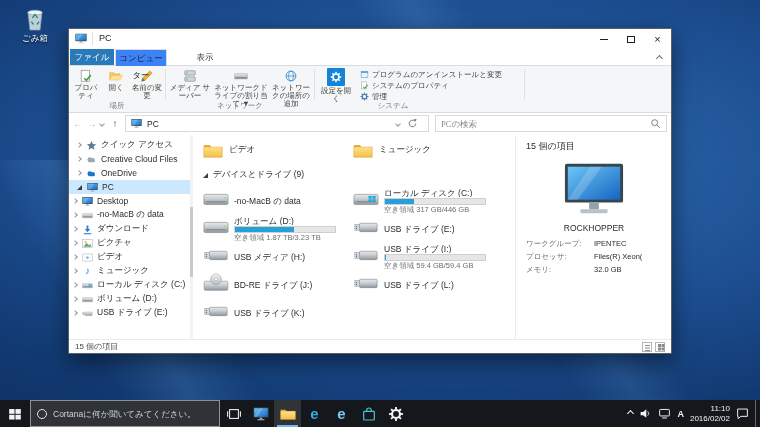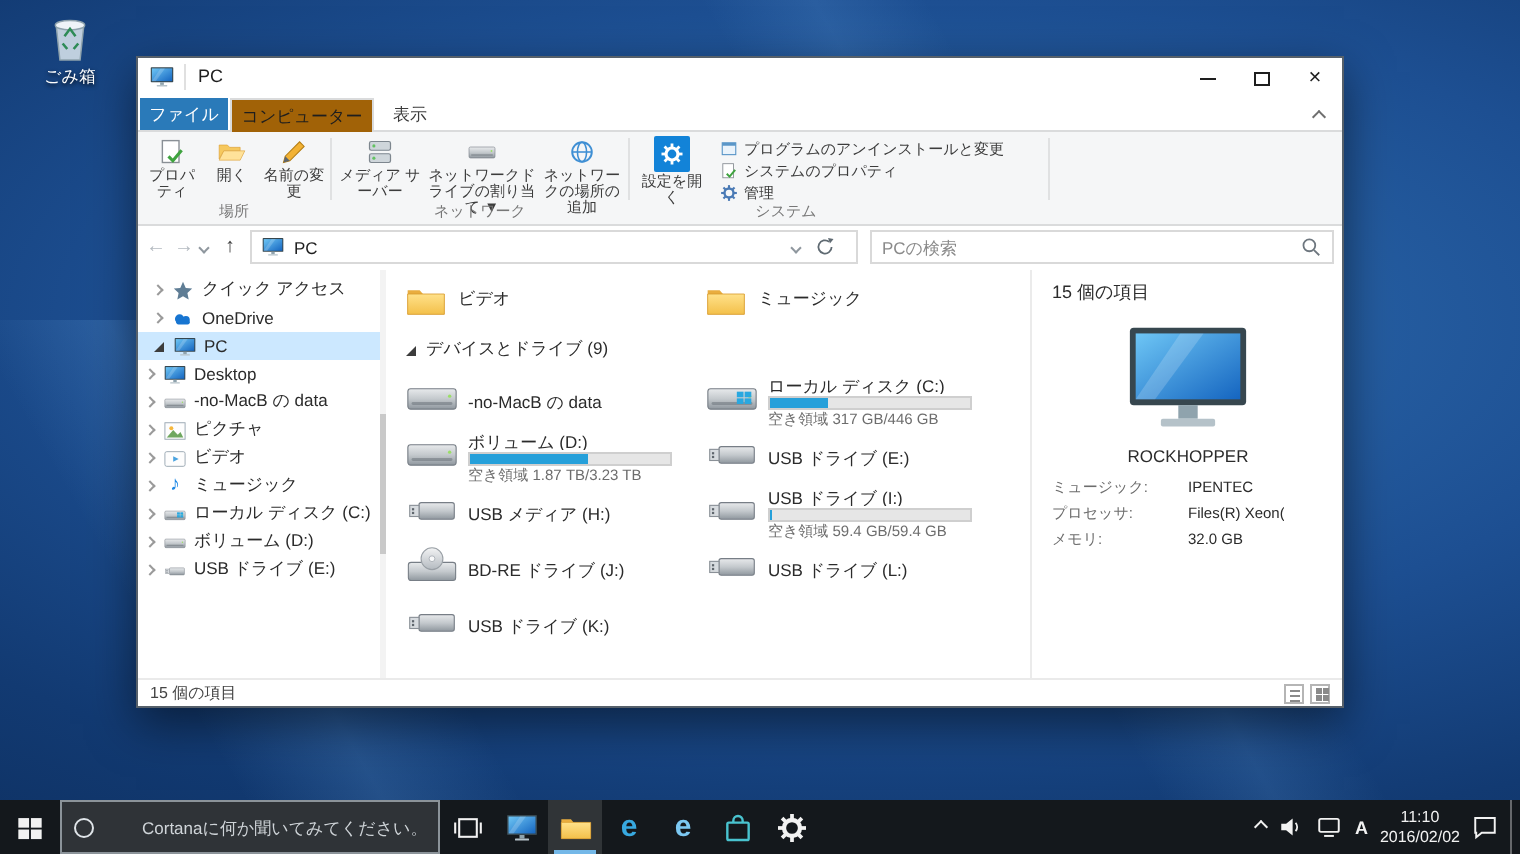--- a/index.html
+++ b/index.html
@@ -27,21 +27,21 @@
   .caption{position:absolute;right:0;top:0;display:flex}
   .cap{width:27px;height:20px;display:flex;align-items:center;justify-content:center;color:#1e1e1e}
   .g-min{width:8px;height:1px;background:#1e1e1e;display:block}
   .g-max{width:8px;height:7px;border:1px solid #1e1e1e;display:block}
   .g-close{font-size:11px;line-height:11px}
 
   
   .tabsrow{position:absolute;left:0;top:20px;width:100%;height:16px;background:#fff}
   .tab{position:absolute;top:0;height:16px;line-height:16px;text-align:center;font-size:8.5px;color:#3c3c3c}
   .tab-file{left:1px;width:44px;background:#2a7ab9;color:#fff}
-  .tab-computer{left:46px;width:72px;height:17px;line-height:17px;z-index:2;background:#a16207;border:1px solid #dadbdc;border-bottom:none;color:#1e1e1e}
+  .tab-computer{left:46px;width:52px;height:17px;line-height:17px;z-index:2;background:#3b82f6;border:1px solid #dadbdc;border-bottom:none;color:#1e1e1e}
   .tab-view{left:119px;width:34px}
   .rb-collapse{position:absolute;right:7px;top:5px;width:10px;height:8px;display:flex;align-items:center;justify-content:center}
   .chev-up{display:inline-block;width:5px;height:5px;border-left:1px solid #6f6f6f;border-top:1px solid #6f6f6f;transform:rotate(45deg)}
 
   
   .ribbon{position:absolute;left:0;top:36px;width:100%;height:48px;background:#f5f6f7;border-top:1px solid #dadbdc;border-bottom:1px solid #dadbdc}
   .rb-big{position:absolute;top:2px;height:34px;text-align:center;font-size:7.5px;line-height:8px;color:#3c3c3c;word-break:break-all}
   .rb-big svg{width:14px;height:14px;display:block;margin:1px auto 1px}
   .set-tile{width:18px;height:18px;margin:0 auto 1px;background:#1283d8;color:#fff;display:flex;align-items:center;justify-content:center;border-radius:1px}
   .set-tile svg{width:12px;height:12px;margin:0}
@@ -54,21 +54,21 @@
   .addrrow{position:absolute;left:0;top:84px;width:100%;height:22px;background:#fff}
   .nav-arrow{position:absolute;top:4px;width:14px;text-align:center;font-size:10px;line-height:14px;color:#b4bac0}
   .nav-arrow.up{color:#444}
   .chev-dn{display:inline-block;width:4px;height:4px;border-right:1px solid #8f979e;border-bottom:1px solid #8f979e;transform:rotate(45deg)}
   .rl{position:absolute;left:31px;top:9px}
   .addrbox{position:absolute;left:56px;top:2px;width:304px;height:17px;border:1px solid #d9d9d9;background:#fff;display:flex;align-items:center;padding:0 5px;font-size:8.5px;color:#1e1e1e}
   .addrbox .i11{margin-right:5px;flex:none}
   .crumb{flex:1}
   .addr-right{display:flex;align-items:center;gap:7px;color:#5f6a72}
   .searchbox{position:absolute;left:366px;top:2px;width:232px;height:17px;border:1px solid #d9d9d9;background:#fff;display:flex;align-items:center;padding:0 5px}
-  .searchbox input{flex:1;border:none;outline:none;background:transparent;font-size:8.5px;font-family:Liberation Sans, sans-serif;color:#333;min-width:0}
+  .searchbox input{flex:1;border:none;outline:none;background:transparent;font-size:8.5px;font-family:Liberation Serif, serif;color:#333;min-width:0}
   .searchbox input::placeholder{color:#8a8a8a}
   .mag{color:#6d767e;flex:none}
   .ref{color:#5f6a72}
 
   
   .navpane{position:absolute;left:0;top:106px;width:124px;height:204px;padding-top:3px;overflow:hidden}
   .nav-item{display:flex;align-items:center;height:14px;padding-left:8px;font-size:8.5px;color:#2b2b2b;white-space:nowrap}
   .nav-item.lvl1{padding-left:4px}
   .nav-item.sel{background:#cce8ff}
   .nav-item svg{margin-right:4px;flex:none}
@@ -104,35 +104,35 @@
 
   .statusbar{position:absolute;left:0;top:310px;width:100%;height:14px;border-top:1px solid #eaeaea;display:flex;align-items:center;padding:0 6px;font-size:8px;color:#444;background:#fff}
   .viewbtns{margin-left:auto;display:flex;gap:3px}
   .vb{width:10px;height:10px;border:1px solid #b5b5b5;position:relative;background:#fff}
   .vb-list::before{content:"";position:absolute;left:1.5px;right:1.5px;top:2px;height:1px;background:#8a8a8a;box-shadow:0 2.5px 0 #8a8a8a,0 5px 0 #8a8a8a}
   .vb-thumb::before{content:"";position:absolute;left:1.5px;top:1.5px;width:3px;height:3px;background:#8a8a8a;box-shadow:3.5px 0 0 #8a8a8a,0 3.5px 0 #8a8a8a,3.5px 3.5px 0 #8a8a8a}
 
   
   .taskbar{position:absolute;left:0;top:400px;width:760px;height:27px;background:#14181c;display:flex;align-items:stretch;z-index:5}
   .start{width:30px;display:flex;align-items:center;justify-content:center;color:#f2f2f2;flex:none}
-  .cortana{width:190px;background:#2f3337;border:1px solid #8b9399;display:flex;align-items:center;padding:0 6px;gap:24px;flex:none}
+  .cortana{width:190px;background:#2f3337;border:1px solid #8b9399;display:flex;align-items:center;padding:0 6px;gap:6px;flex:none}
   .cort-ring{width:10px;height:10px;border:1.5px solid #dfe4e8;border-radius:50%;flex:none}
   .cortana input{flex:1;background:transparent;border:none;outline:none;color:#d8dcdf;font-size:8.5px;font-family:inherit;min-width:0}
   .cortana input::placeholder{color:#cfd4d8}
   .tbtn{width:27px;display:flex;align-items:center;justify-content:center;position:relative;flex:none}
   .tbtn.open{background:rgba(255,255,255,.12)}
   .tbtn.open::after{content:"";position:absolute;left:3px;right:3px;bottom:0;height:2px;background:#74b8e8}
   .i11{width:11px;height:11px}.i13{width:13px;height:13px}.i14{width:14px;height:14px}.i16{width:16px;height:16px}
   .white{color:#f2f2f2}
   .eletter{font-size:15px;font-weight:700;line-height:1}
   .edge{color:#38a9e0}.ie{color:#7cc8f2}.store{color:#49c3cf}
   .tray{margin-left:auto;display:flex;align-items:center;gap:6px;padding-right:2px;color:#f2f2f2}
   .tray .chev-up{border-color:#f2f2f2}
   .ime{font-size:9px;font-weight:700}
-  .clock{font-size:8px;line-height:9.5px;text-align:center}
+  .clock{font-size:8px;line-height:9.5px;text-align:right}
   .sliver{width:3px;align-self:stretch;border-left:1px solid rgba(255,255,255,.35)}
 
   
   .c-star{color:#5f7d95}.c-cloud{color:#9aa7b1}.c-one{color:#1775d1}.c-dl{color:#2e7dd1}
   .note{font-size:10px;line-height:10px;color:#1e88e5;width:11px;text-align:center;margin-right:4px;flex:none}
 </style>
 </head>
 <body>
 
 <svg width="0" height="0" style="position:absolute">
@@ -448,20 +448,27 @@
     <div class="navpane">
       <div class="nav-item">
         <span class="chev"></span>
         <svg class="i11 c-star">
             <use href="#sym-star"></use>
           </svg>
         <span class="nav-lbl">クイック アクセス</span>
       </div>
       <div class="nav-item">
         <span class="chev"></span>
+        <svg class="i11 c-cloud">
+            <use href="#sym-cloud"></use>
+          </svg>
+        <span class="nav-lbl">Creative Cloud Files</span>
+      </div>
+      <div class="nav-item">
+        <span class="chev"></span>
         <svg class="i11 c-one">
             <use href="#sym-cloud"></use>
           </svg>
         <span class="nav-lbl">OneDrive</span>
       </div>
       <div class="nav-item sel">
         <span class="chev exp"></span>
         <svg class="i11">
             <use href="#sym-monitor"></use>
           </svg>
@@ -473,20 +480,27 @@
             <use href="#sym-monitor"></use>
           </svg>
         <span class="nav-lbl">Desktop</span>
       </div>
       <div class="nav-item lvl1">
         <span class="chev"></span>
         <svg class="i11">
             <use href="#sym-drive"></use>
           </svg>
         <span class="nav-lbl">-no-MacB の data</span>
+      </div>
+      <div class="nav-item lvl1">
+        <span class="chev"></span>
+        <svg class="i11 c-dl">
+            <use href="#sym-download"></use>
+          </svg>
+        <span class="nav-lbl">ダウンロード</span>
       </div>
       <div class="nav-item lvl1">
         <span class="chev"></span>
         <svg class="i11">
             <use href="#sym-pic"></use>
           </svg>
         <span class="nav-lbl">ピクチャ</span>
       </div>
       <div class="nav-item lvl1">
         <span class="chev"></span>
@@ -635,21 +649,21 @@
 
     <div class="vdiv"></div>
 
     <div class="details">
       <div class="dcount">15 個の項目</div>
       <svg class="bigmon">
           <use href="#sym-monitor"></use>
         </svg>
       <div class="cname">ROCKHOPPER</div>
       <div class="drow" style="top:104px">
-        <span class="lab">ミュージック:</span>
+        <span class="lab">ワークグループ:</span>
         <span class="val">IPENTEC</span>
       </div>
       <div class="drow" style="top:117px">
         <span class="lab">プロセッサ:</span>
         <span class="val">Files(R) Xeon(</span>
       </div>
       <div class="drow" style="top:130px">
         <span class="lab">メモリ:</span>
         <span class="val">32.0 GB</span>
       </div>

